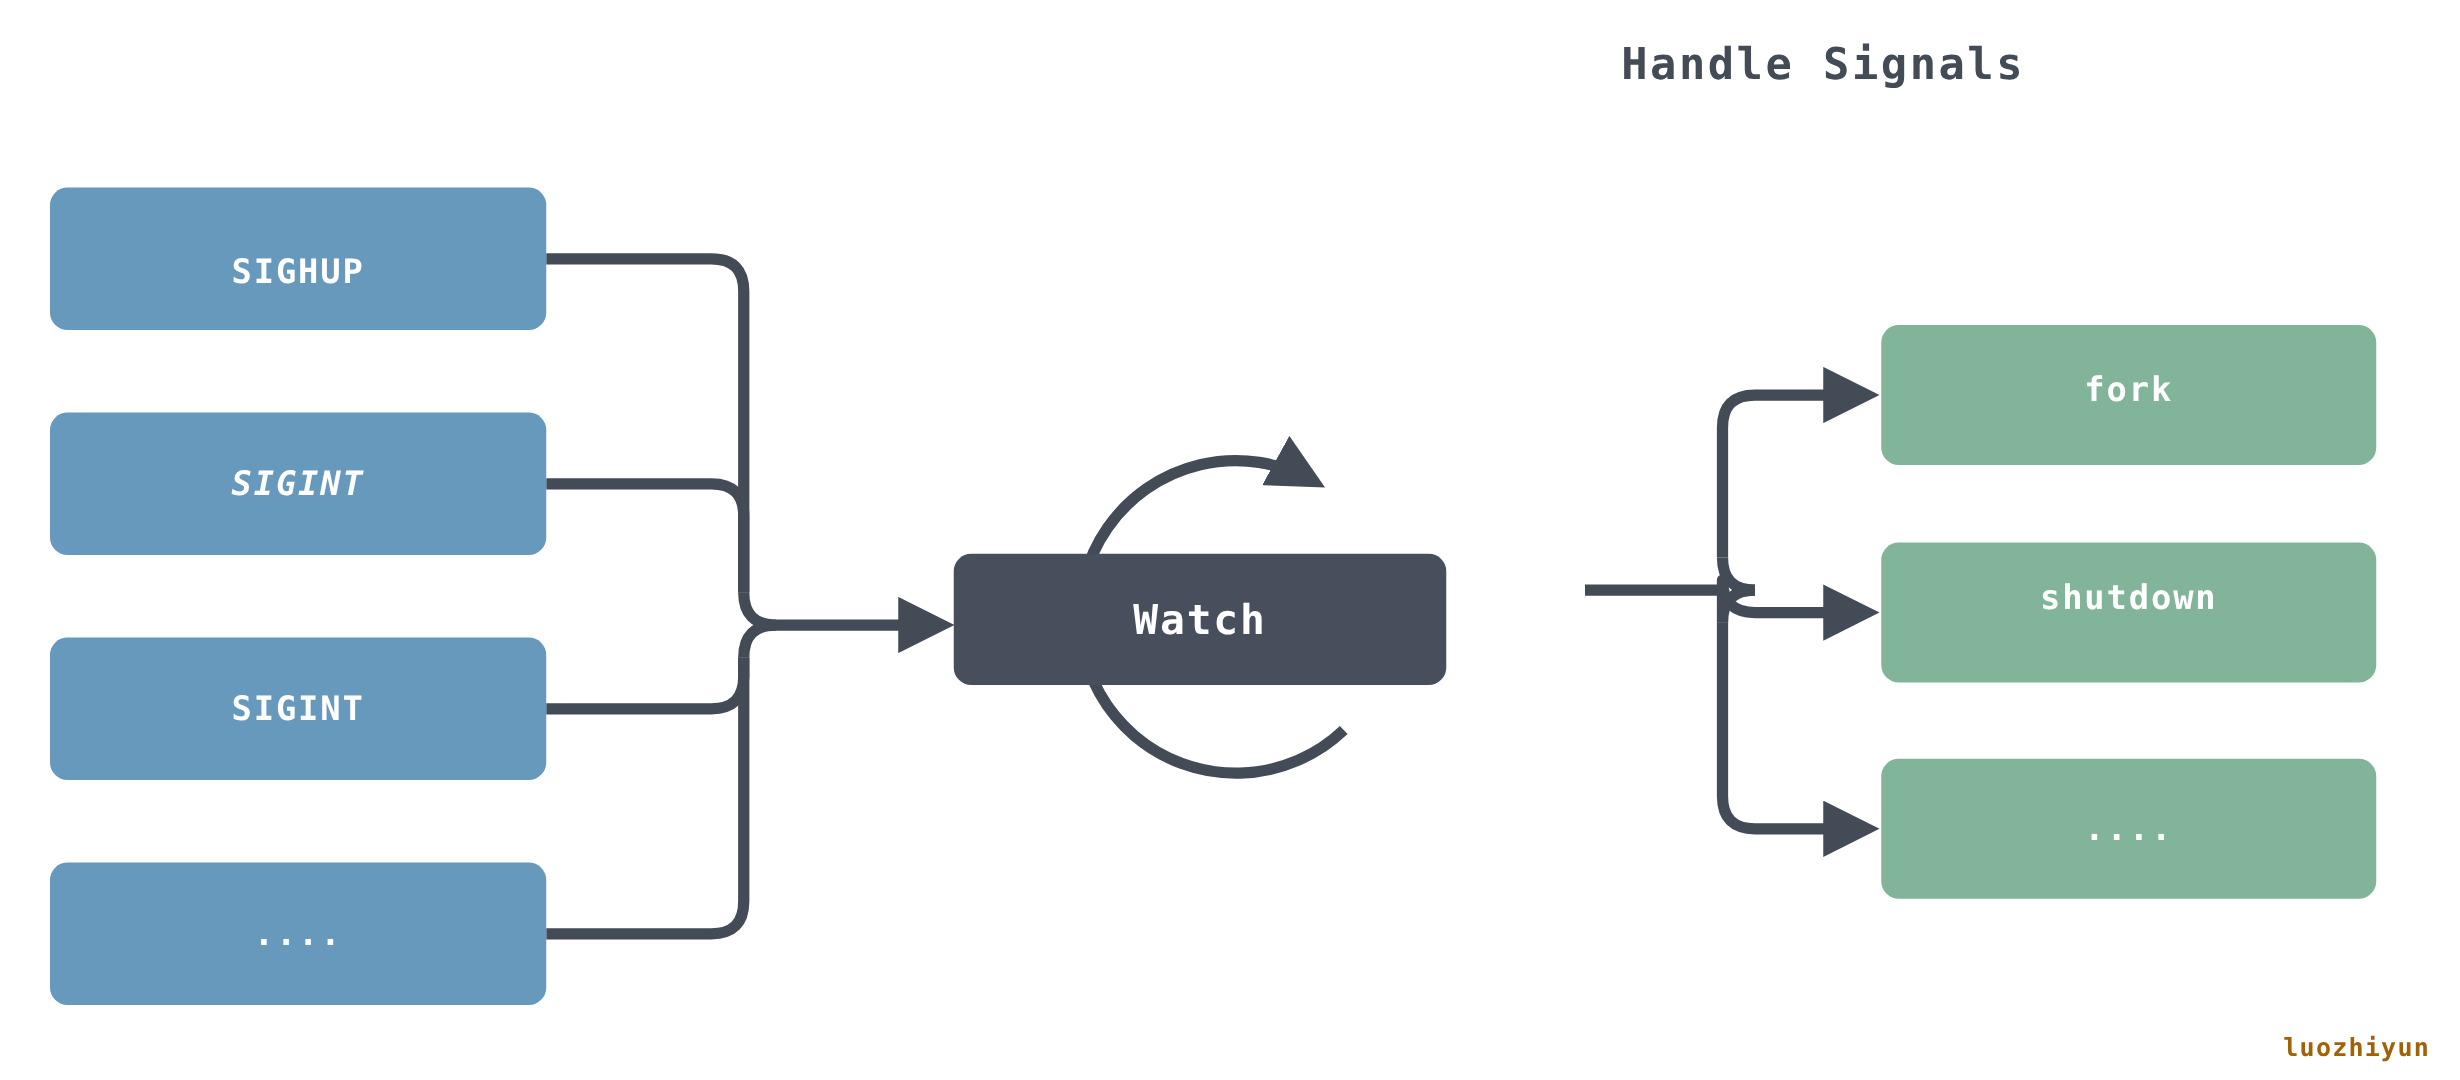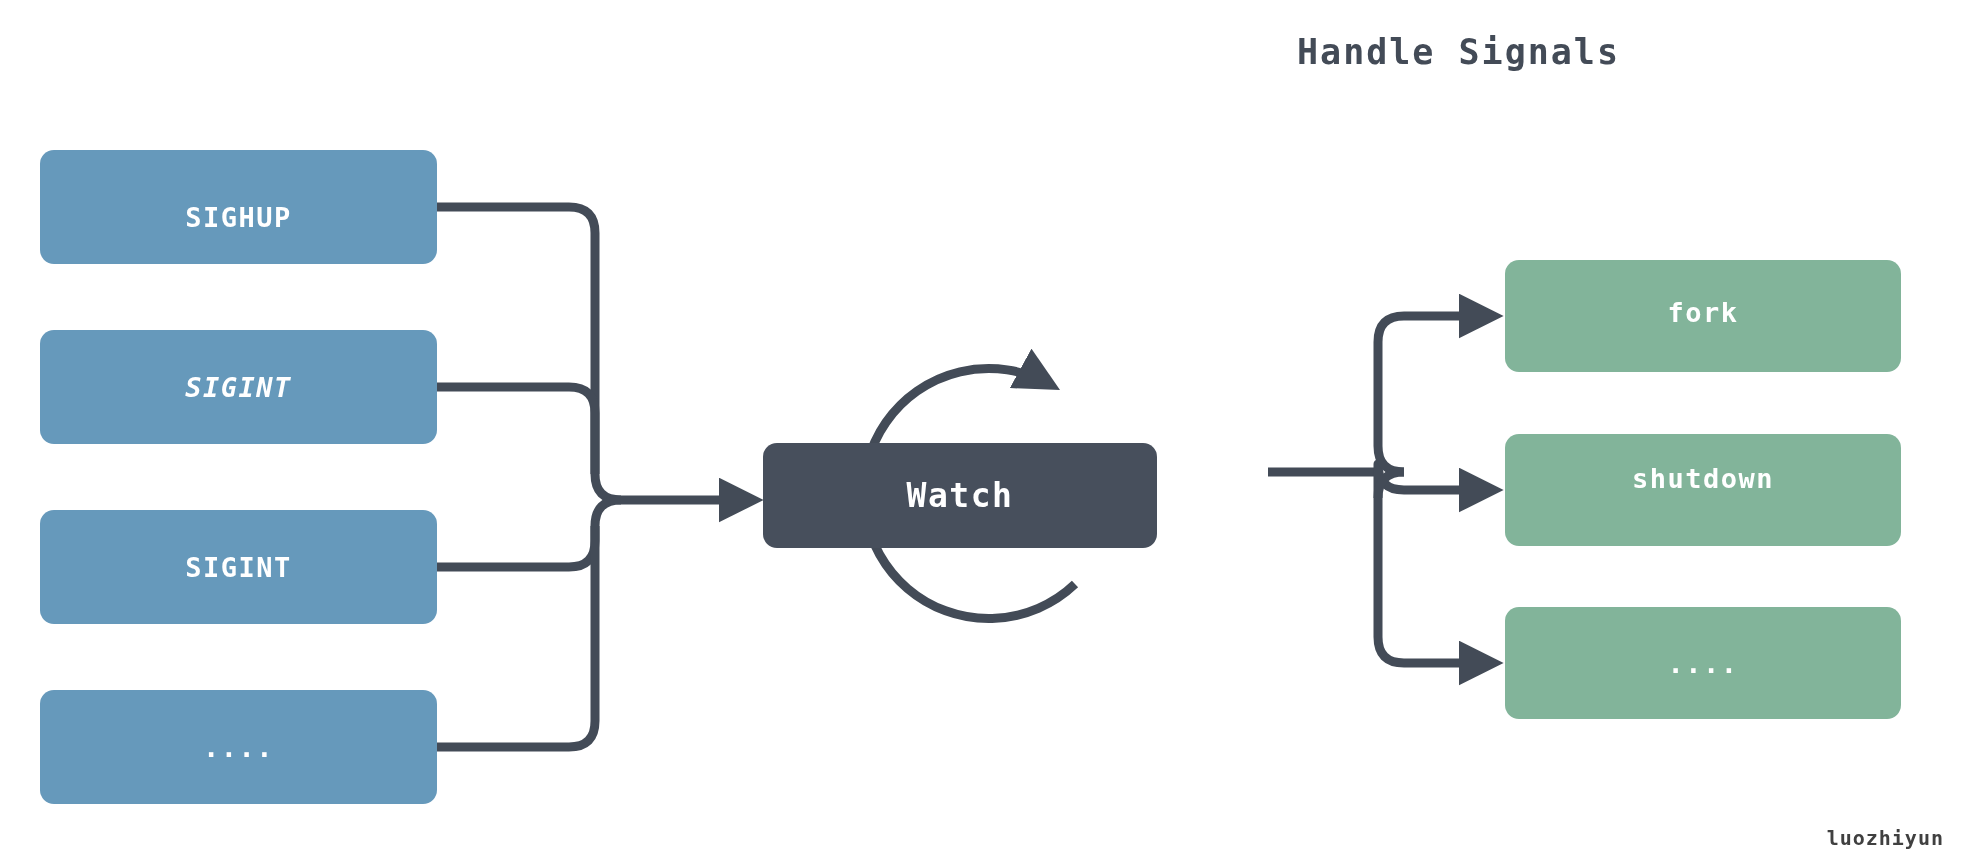--- a/index.html
+++ b/index.html
@@ -47,21 +47,21 @@
     color: #434b57;
   }
   .watermark {
     position: absolute;
     right: 24px;
     bottom: 14px;
     font-family: "DejaVu Sans Mono", "Liberation Mono", monospace;
     font-weight: bold;
     font-size: 20px;
     letter-spacing: 1px;
-    color: #404040;
+    color: #a16207;
   }
   .signal-label { font-size: 27px; }
   .action-label { font-size: 27px; }
   .watch-label  { font-size: 33px; }
 </style>
 </head>
 <body>
 
 <div id="canvas">
 

